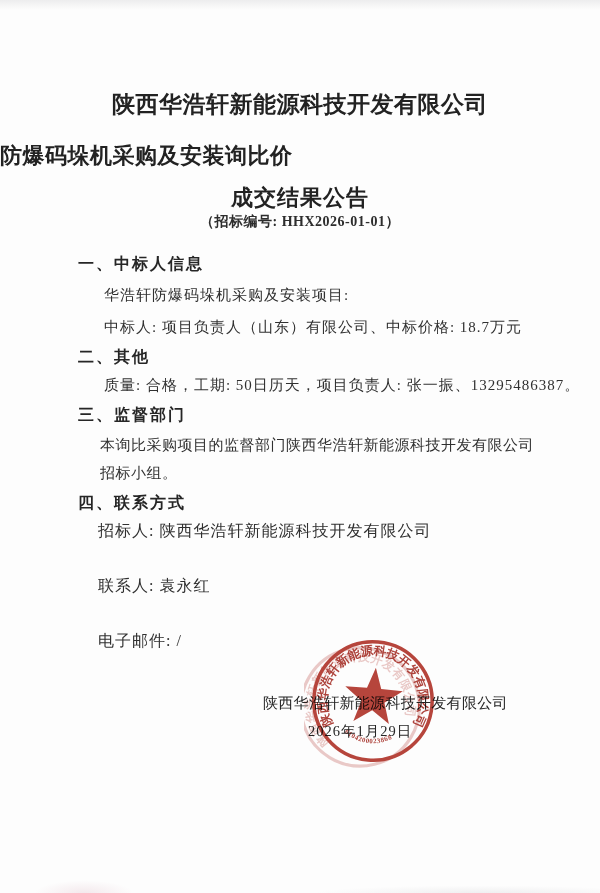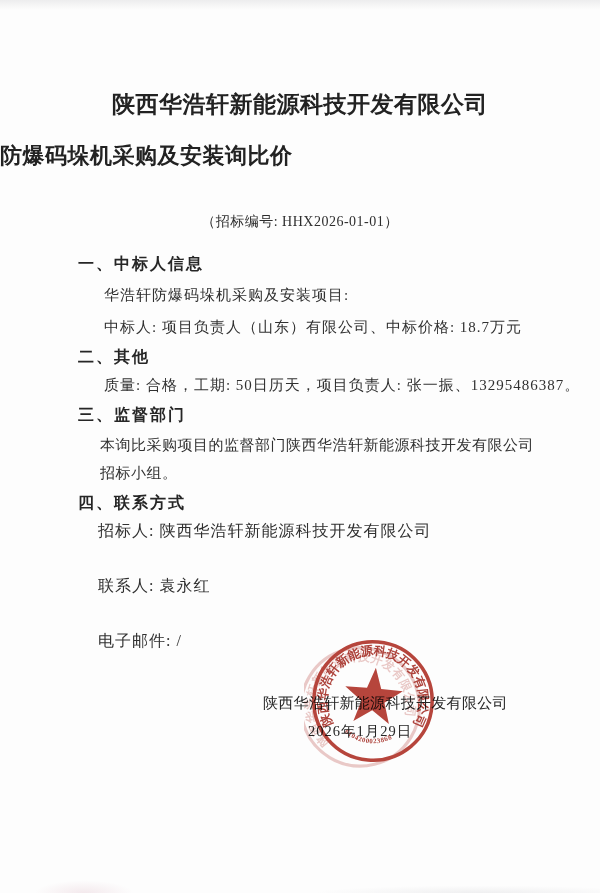--- a/index.html
+++ b/index.html
@@ -14,21 +14,21 @@
     background:
       radial-gradient(ellipse 70px 18px at 14% 100%, rgba(226,196,206,0.35), rgba(226,196,206,0) 70%),
       radial-gradient(ellipse 220px 10px at 80% 100%, rgba(190,190,195,0.22), rgba(190,190,195,0) 75%),
       linear-gradient(to bottom, rgba(120,120,125,0.12) 0px, rgba(120,120,125,0.0) 10px),
       #fdfdfd;
   }
   .line { position:absolute; white-space:nowrap; line-height:1.15; }
   .title1 { left:0; right:0; text-align:center; font-size:23px; font-weight:bold; letter-spacing:0.5px; color:#222; }
   .title2 { left:0; right:0; text-align:left; font-size:22px; font-weight:bold; letter-spacing:0.5px; color:#222; }
   .title3 { left:0; right:0; text-align:center; font-size:22px; font-weight:bold; letter-spacing:1px; color:#222; }
-  .tender { left:0; right:0; text-align:center; font-size:14px; font-weight:normal; letter-spacing:0.5px; color:#2d2d2d; }
+  .tender { left:0; right:0; text-align:center; font-size:14px; font-weight:bold; letter-spacing:0.5px; color:#2d2d2d; }
   .heading { left:78px; font-size:16px; font-weight:bold; letter-spacing:2px; color:#262626;font-family:Liberation Serif, serif; }
   .body-line { left:104px; font-size:15px; letter-spacing:1px; color:#303030; }
   .para {
     position:absolute; left:100px; width:442px;
     font-size:15px; letter-spacing:0.5px; line-height:28px;
     color:#303030; white-space:normal;
   }
   .contact { left:98px; font-size:16px; letter-spacing:1px; color:#303030; }
   .sig-company { left:263px; font-size:15px; letter-spacing:0.3px; color:#262626; }
   .sig-date { left:308px; font-size:14.5px; letter-spacing:1px; color:#262626; }
@@ -38,20 +38,21 @@
   }
   .seal text { font-family:"Liberation Serif","DejaVu Serif",serif; font-weight:bold; }
 </style>
 </head>
 <body>
 
 <div class="page">
 
   <div class="line title1" style="top:92px">陕西华浩轩新能源科技开发有限公司</div>
   <div class="line title2" style="top:143px">防爆码垛机采购及安装询比价</div>
+  <div class="line title3" style="top:185px">成交结果公告</div>
   <div class="line tender" style="top:214px">（招标编号: HHX2026-01-01）</div>
 
   <div class="line heading" style="top:255px">一、中标人信息</div>
   <div class="line body-line" style="top:287px">华浩轩防爆码垛机采购及安装项目:</div>
   <div class="line body-line" style="top:319px">中标人: 项目负责人（山东）有限公司、中标价格: 18.7万元</div>
 
   <div class="line heading" style="top:348px">二、其他</div>
   <div class="line body-line" style="top:377px">质量: 合格，工期: 50日历天，项目负责人: 张一振、13295486387。</div>
 
   <div class="line heading" style="top:406px">三、监督部门</div>

